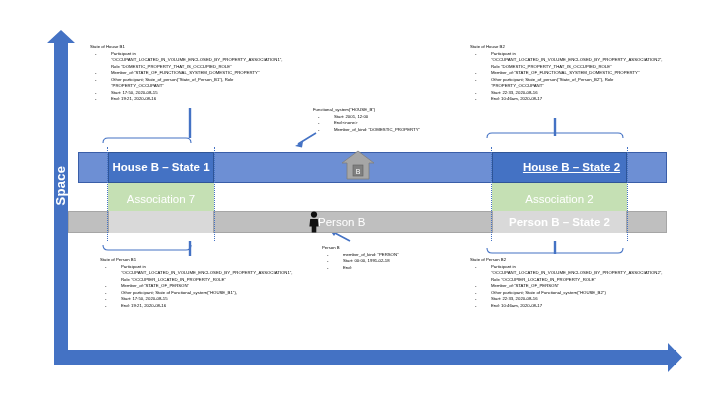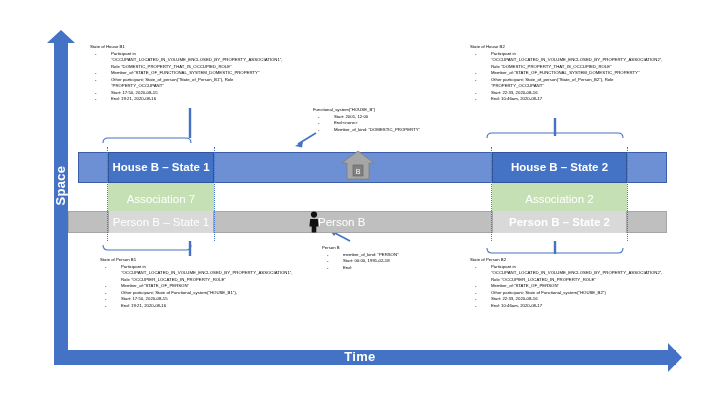--- a/index.html
+++ b/index.html
@@ -89,21 +89,21 @@
     background: #4472c4;
     border: 1px solid #2f5597;
   }
   #house-state1-label, #house-state2-label {
     color: #ffffff;
     font-weight: bold;
     font-size: 11.5px;
     line-height: 31px;
   }
   #house-state1-label { left: 108px; top: 152px; width: 106px; height: 31px; }
-  #house-state2-label { left: 492px; top: 152px; width: 135px; height: 31px; }
+  #house-state2-label { left: 504px; top: 152px; width: 135px; height: 31px; text-decoration: underline; }
 
   #assoc1 {
     left: 108px;
     top: 183px;
     width: 106px;
     height: 32px;
     background: #c5e0b4;
   }
   #assoc2 {
     left: 492px;
@@ -231,21 +231,20 @@
 
 <div id="canvas">
 
   <svg class="axis-svg" viewBox="0 0 720 405">
 
     <path d="M 47 43 L 61 30 L 75 43 L 68 43 L 68 365 L 54 365 L 54 43 Z" fill="#4472c4"></path>
     <rect x="54" y="350" width="622" height="15" fill="#4472c4"></rect>
     <path d="M 668 343 L 682 357.5 L 668 372 Z" fill="#4472c4"></path>
   </svg>
   <div class="axis-label" id="space-label">Space</div>
-  <div class="axis-label" id="time-label">Time</div>
 
   <svg class="connector" viewBox="0 0 720 405">
 
     <path d="M 103 135 Q 103 130 108 130 L 186 130 Q 191 130 191 135" fill="none" stroke="#4472c4" stroke-width="1.1" transform="translate(0,8) scale(1,1)"></path>
     <line x1="190" y1="108" x2="190" y2="138" stroke="#4472c4" stroke-width="2.4"></line>
 
     <path d="M 487 138 Q 487 133 492 133 L 618 133 Q 623 133 623 138" fill="none" stroke="#4472c4" stroke-width="1.1"></path>
     <line x1="555" y1="118" x2="555" y2="136" stroke="#4472c4" stroke-width="2.4"></line>
 
     <path d="M 316 133 L 298 144" stroke="#4472c4" stroke-width="1.6" fill="none"></path>
@@ -268,21 +267,20 @@
   <div class="bar-label" id="house-state2-label">House B – State 2</div>
 
   <div class="bar" id="assoc1"></div>
   <div class="bar" id="assoc2"></div>
   <div class="bar-label" id="assoc1-label">Association 7</div>
   <div class="bar-label" id="assoc2-label">Association 2</div>
 
   <div class="bar" id="person-bar"></div>
   <div class="bar" id="person-state1"></div>
   <div class="bar" id="person-state2"></div>
-  <div class="bar-label" id="person-state1-label">Person B – State 1</div>
   <div class="bar-label" id="person-state2-label">Person B – State 2</div>
   <div class="bar-label" id="person-b-label">Person B</div>
 
   <div class="dotted-box" id="dotted1"></div>
   <div class="dotted-box" id="dotted2"></div>
 
   <svg class="icon" id="house-icon" viewBox="0 0 34 30">
     <path d="M 17 1 L 33 13 L 28 13 L 28 29 L 6 29 L 6 13 L 1 13 Z" fill="#a6a6a6" stroke="#7f7f7f" stroke-width="0.8"></path>
     <rect x="12" y="15" width="10" height="11" fill="#808080" stroke="#5f5f5f" stroke-width="0.6"></rect>
     <text x="17" y="23.5" font-family="Liberation Sans, sans-serif" font-size="7" fill="#ffffff" text-anchor="middle">B</text>

